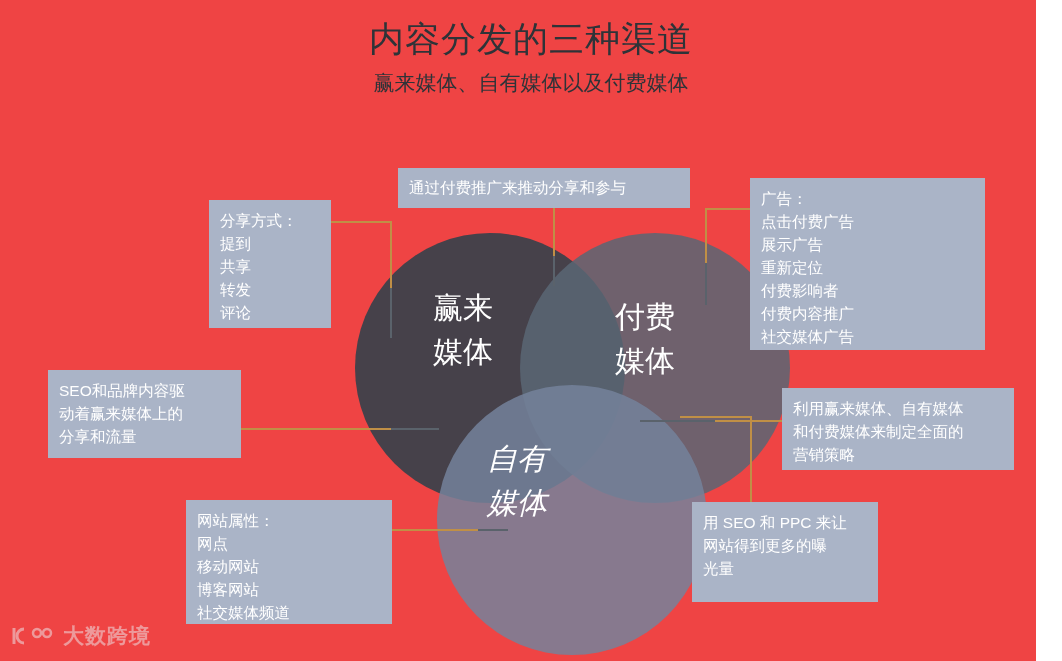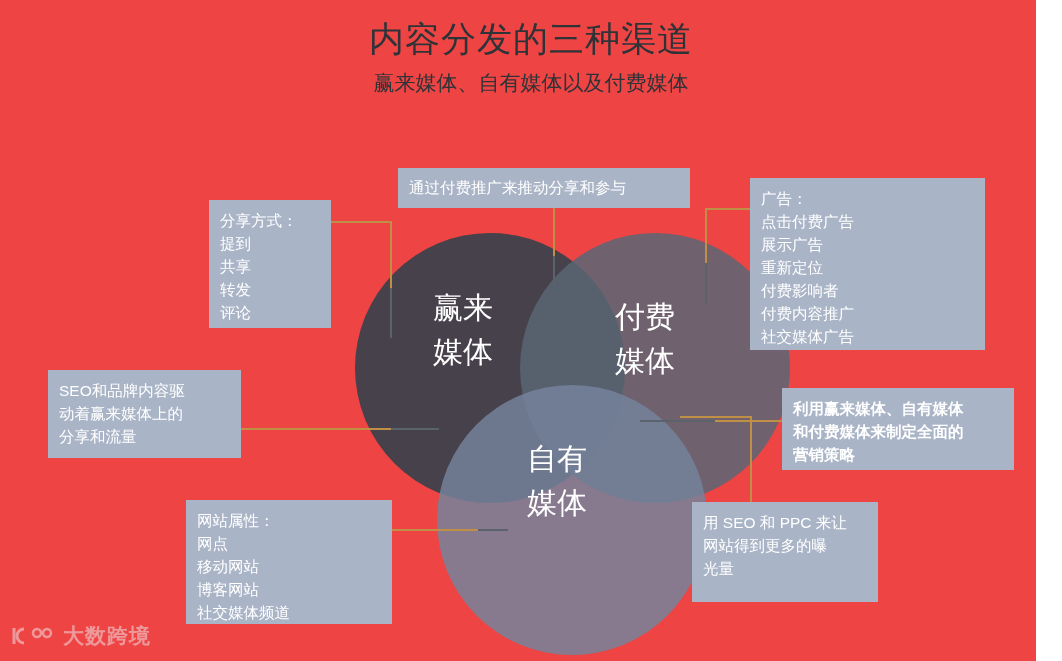--- a/index.html
+++ b/index.html
@@ -73,39 +73,39 @@
     position: absolute;
     color: #ffffff;
     font-size: 30px;
     line-height: 44px;
     text-align: center;
     white-space: nowrap;
     z-index: 12;
   }
   #label-earned { left: 388px; top: 286px; width: 150px; }
   #label-paid   { left: 570px; top: 295px; width: 150px; }
-  #label-owned  { left: 482px; top: 437px; width: 150px; }
+  #label-owned  { left: 442px; top: 437px; width: 150px; font-style: italic; }
 
   
   .callout {
     position: absolute;
     background: #aab4c7;
     color: #ffffff;
     font-size: 15.5px;
     line-height: 23px;
     padding: 9px 11px 10px 11px;
     box-sizing: border-box;
     z-index: 20;
     white-space: pre-line;
   }
   #box-share     { left: 186px; top: 200px; width: 122px; height: 128px; margin-left: 23px; }
   #box-promote   { left: 398px; top: 168px; width: 292px; height: 40px; padding-top: 8px; }
   #box-ads       { left: 750px; top: 178px; width: 235px; height: 172px; }
   #box-seo-brand { left: 48px;  top: 370px; width: 193px; height: 88px; }
-  #box-strategy  { left: 782px; top: 388px; width: 232px; height: 82px; font-weight: bold; }
+  #box-strategy  { left: 782px; top: 388px; width: 232px; height: 82px; }
   #box-props     { left: 186px; top: 500px; width: 206px; height: 124px; }
   #box-ppc       { left: 692px; top: 502px; width: 186px; height: 100px; }
 
   
   .conn {
     position: absolute;
     background: #c08f46;
     z-index: 8;
   }
   .conn-dark {

